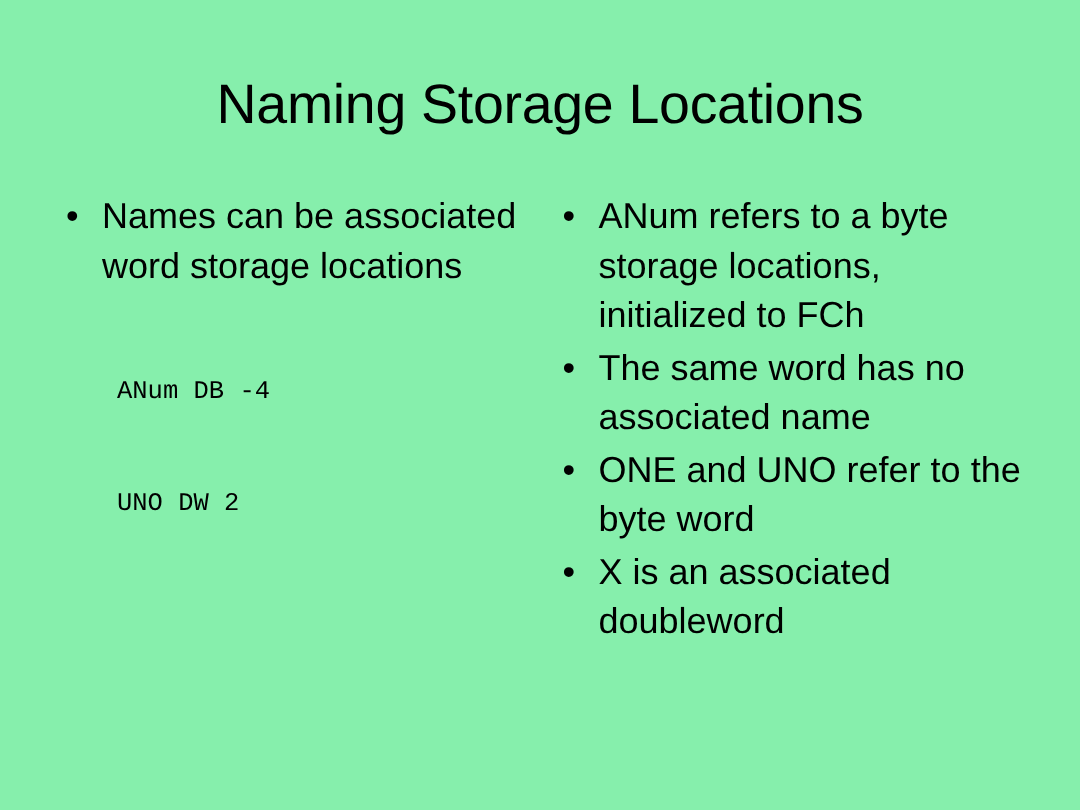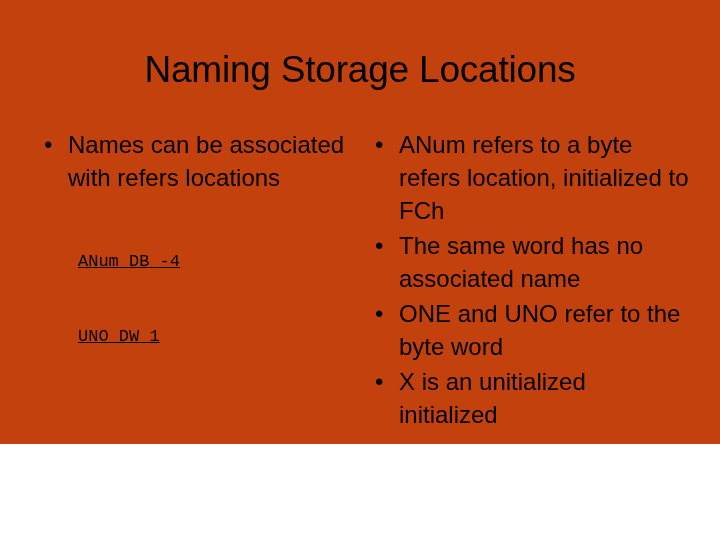--- a/index.html
+++ b/index.html
@@ -13,22 +13,22 @@
     background: #ffffff;
     font-family: "Liberation Sans", sans-serif;
     color: #000000;
     overflow: hidden;
     position: relative;
   }
 
   .slide {
     position: relative;
     width: 720px;
-    height: 444px;
-    background: #c2410c;
+    height: 540px;
+    background: #86efac;
   }
 
   
   .slide-title {
     position: absolute;
     left: 0;
     top: 48px;
     width: 720px;
     text-align: center;
     font-size: 37px;
@@ -89,65 +89,64 @@
     margin: 5px 0 8px 0;
     padding-left: 40px;
     font-family: "Liberation Mono", "DejaVu Sans Mono", monospace;
     font-size: 17px;
     line-height: 25px;
     color: #000000;
     white-space: pre;
   }
   .code-line {
     white-space: pre;
-    text-decoration: underline;
   }
 </style>
 </head>
 <body>
 
 <div class="slide">
 
   <div class="slide-title">Naming Storage Locations</div>
 
   <div class="body-columns">
 
     <div class="column column-left">
 
       <div class="bullet-item">
         <span class="bullet-marker">•</span>
-        <span class="bullet-text">Names can be associated with refers locations</span>
+        <span class="bullet-text">Names can be associated word storage locations</span>
       </div>
 
       <div class="code-block">
         <div class="code-line">ANum DB -4</div>
-        <div class="code-line">UNO DW 1</div>
+        <div class="code-line">UNO DW 2</div>
         
       </div>
 
     </div>
 
     <div class="column column-right">
 
       <div class="bullet-item">
         <span class="bullet-marker">•</span>
-        <span class="bullet-text">ANum refers to a byte refers location, initialized to FCh</span>
+        <span class="bullet-text">ANum refers to a byte storage locations, initialized to FCh</span>
       </div>
 
       <div class="bullet-item">
         <span class="bullet-marker">•</span>
         <span class="bullet-text">The same word has no associated name</span>
       </div>
 
       <div class="bullet-item">
         <span class="bullet-marker">•</span>
         <span class="bullet-text">ONE and UNO refer to the byte word</span>
       </div>
 
       <div class="bullet-item">
         <span class="bullet-marker">•</span>
-        <span class="bullet-text">X is an unitialized initialized</span>
+        <span class="bullet-text">X is an associated doubleword</span>
       </div>
 
     </div>
 
   </div>
 </div>
 
 </body></html>

